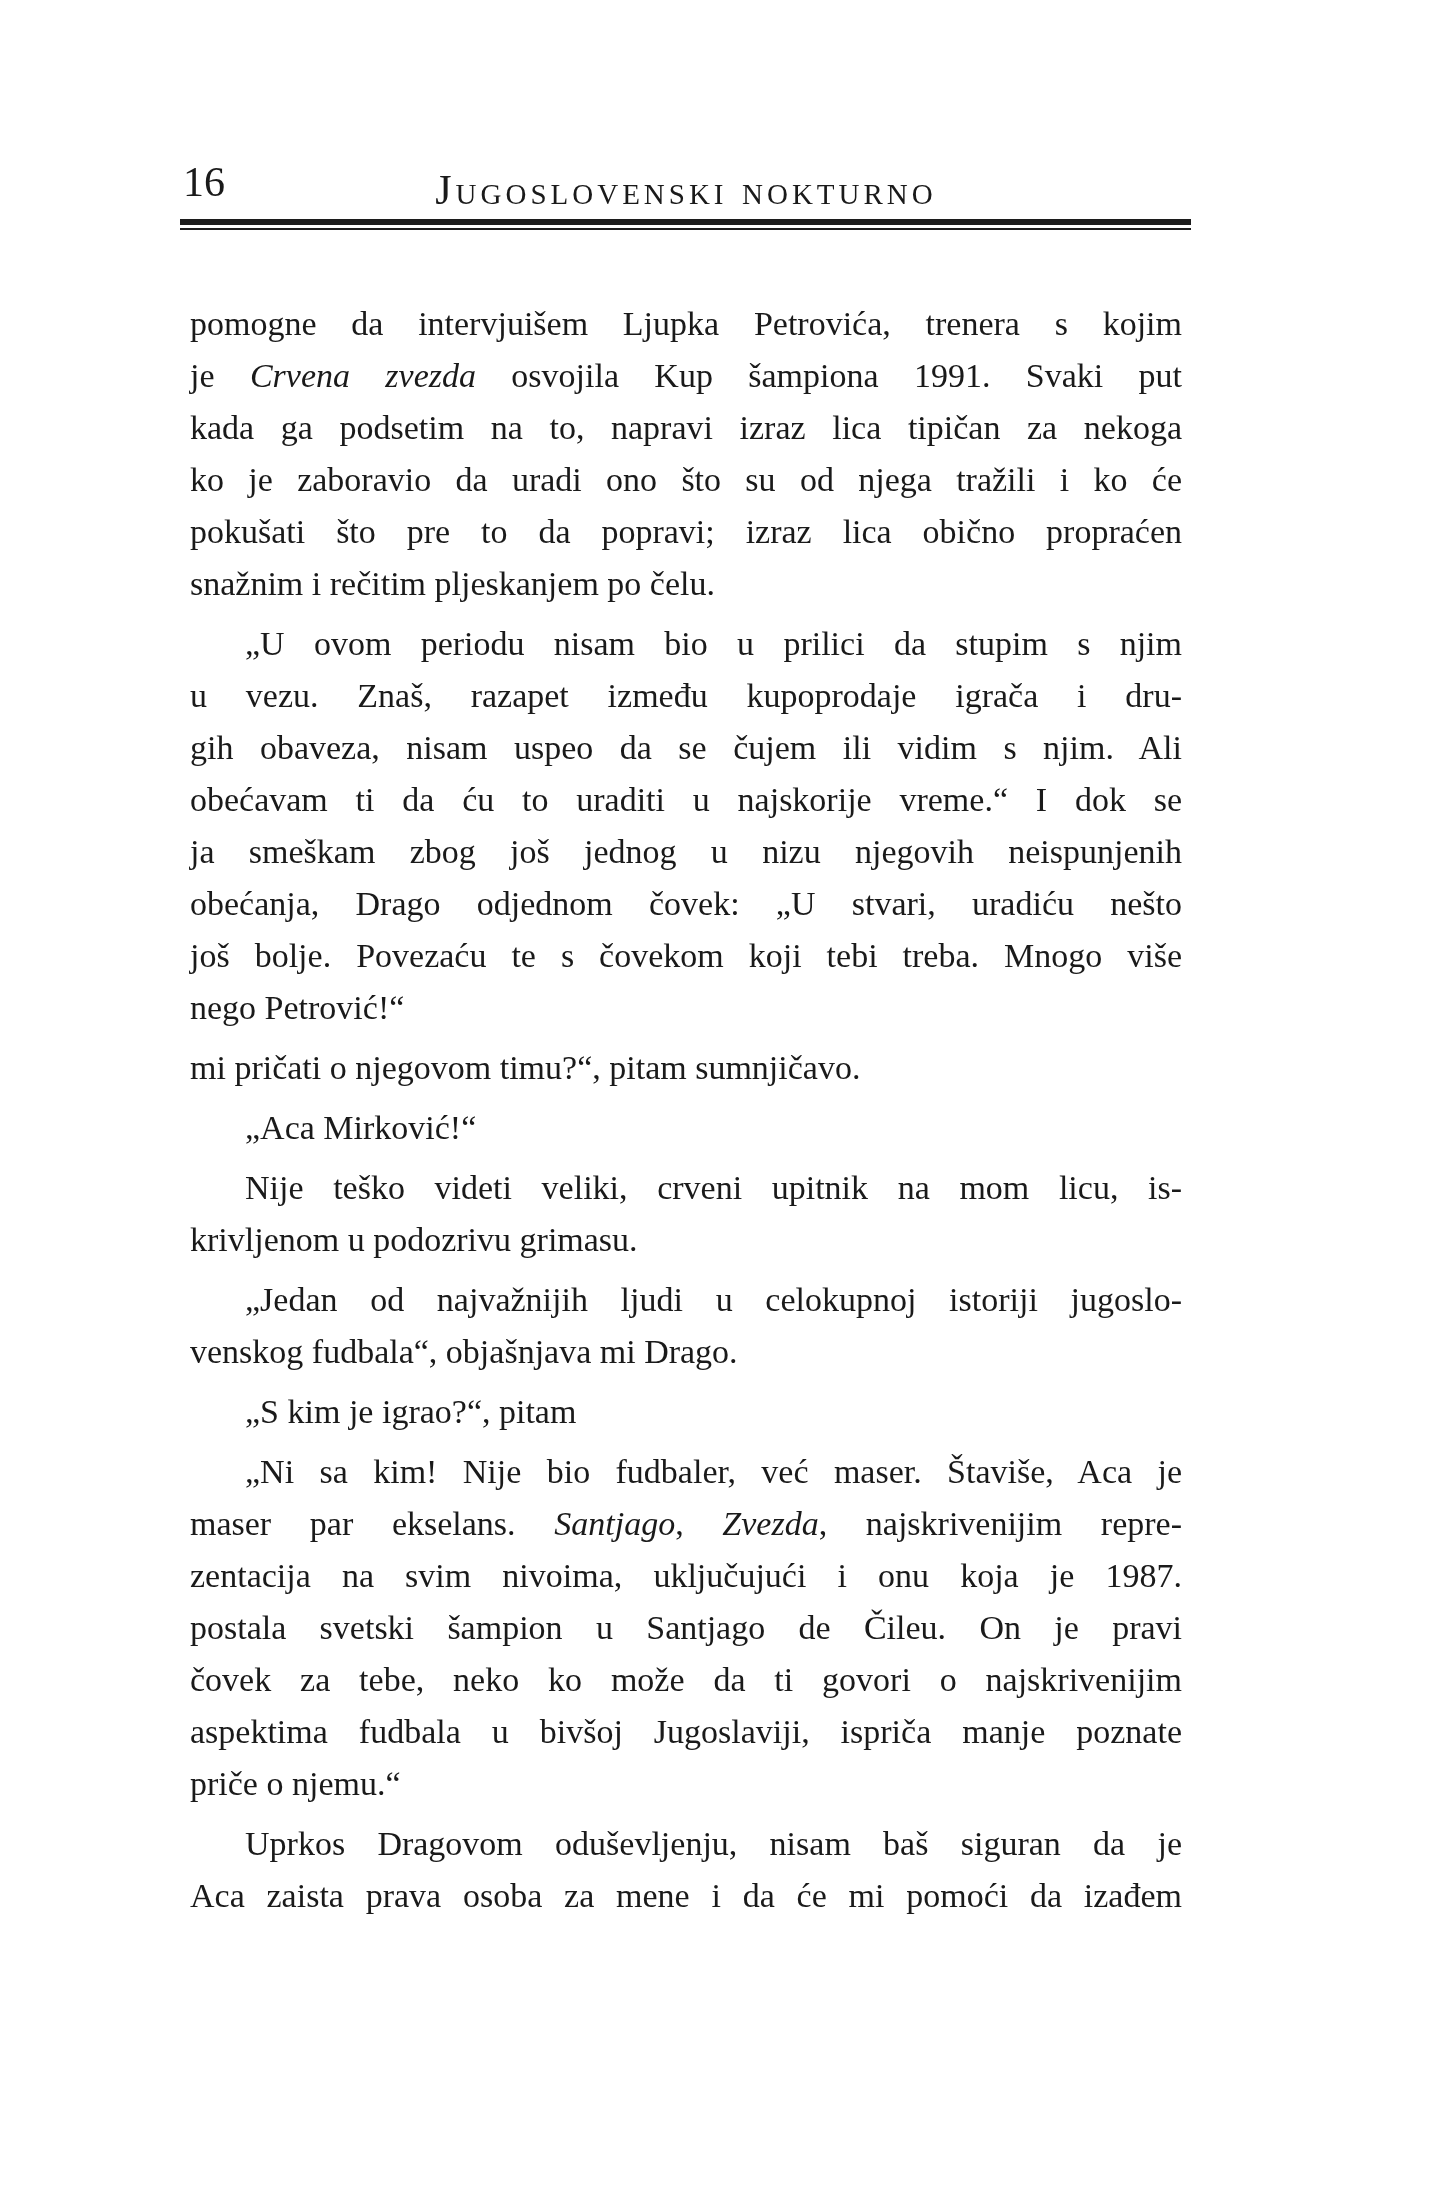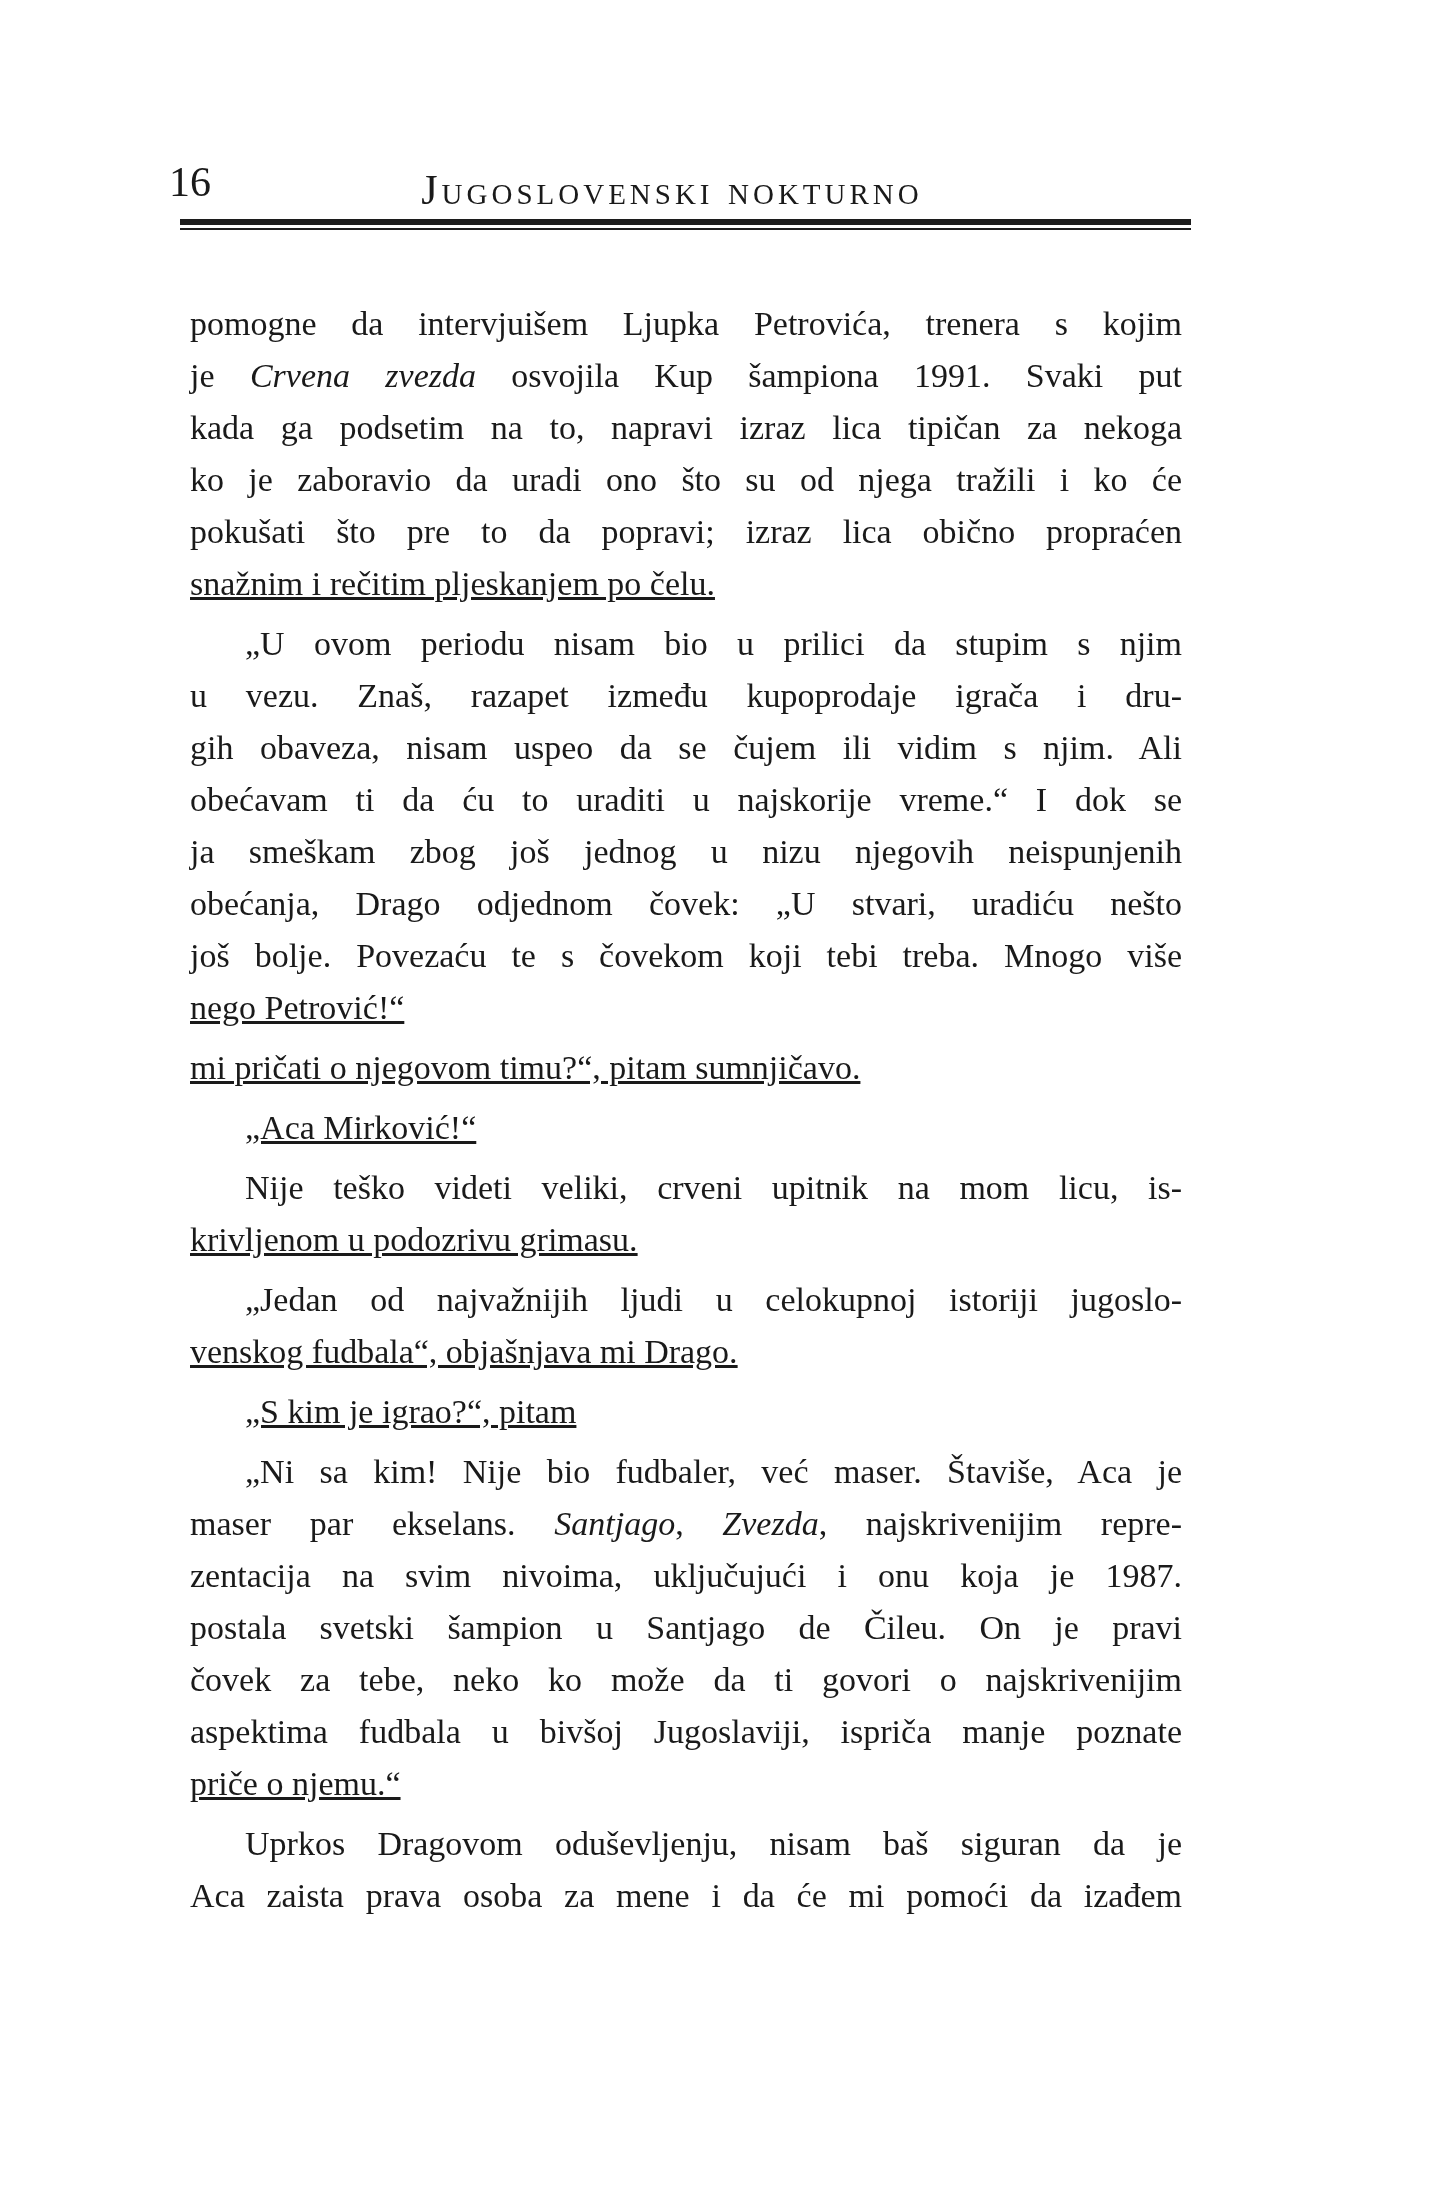--- a/index.html
+++ b/index.html
@@ -10,21 +10,21 @@
   }
   .page {
     position: relative;
     width: 1445px; height: 2189px;
     background: #ffffff;
     font-family: "Liberation Serif", serif;
     color: #1a1a1a;
   }
   .header {
     position: absolute;
-    left: 168px; top: 158px;
+    left: 182px; top: 158px;
     width: 1008px; height: 48px;
   }
   .pagenum {
     position: absolute; left: 1px; top: 0;
     font-size: 42px; line-height: 48px;
   }
   .running-title {
     width: 100%;
     text-align: center;
     font-variant: small-caps;
@@ -47,21 +47,20 @@
     line-height: 52px;
   }
   .para { margin: 8px; }
   .line {
     text-align: justify;
     text-align-last: justify;
   }
   .line.last {
     text-align: right;
     text-align-last: left;
-    text-decoration: underline;
   }
   .line.first { padding-left: 55px; }
   .it { font-style: italic; }
 </style>
 </head>
 <body>
 
 <div class="page">
 
   <div class="header">

